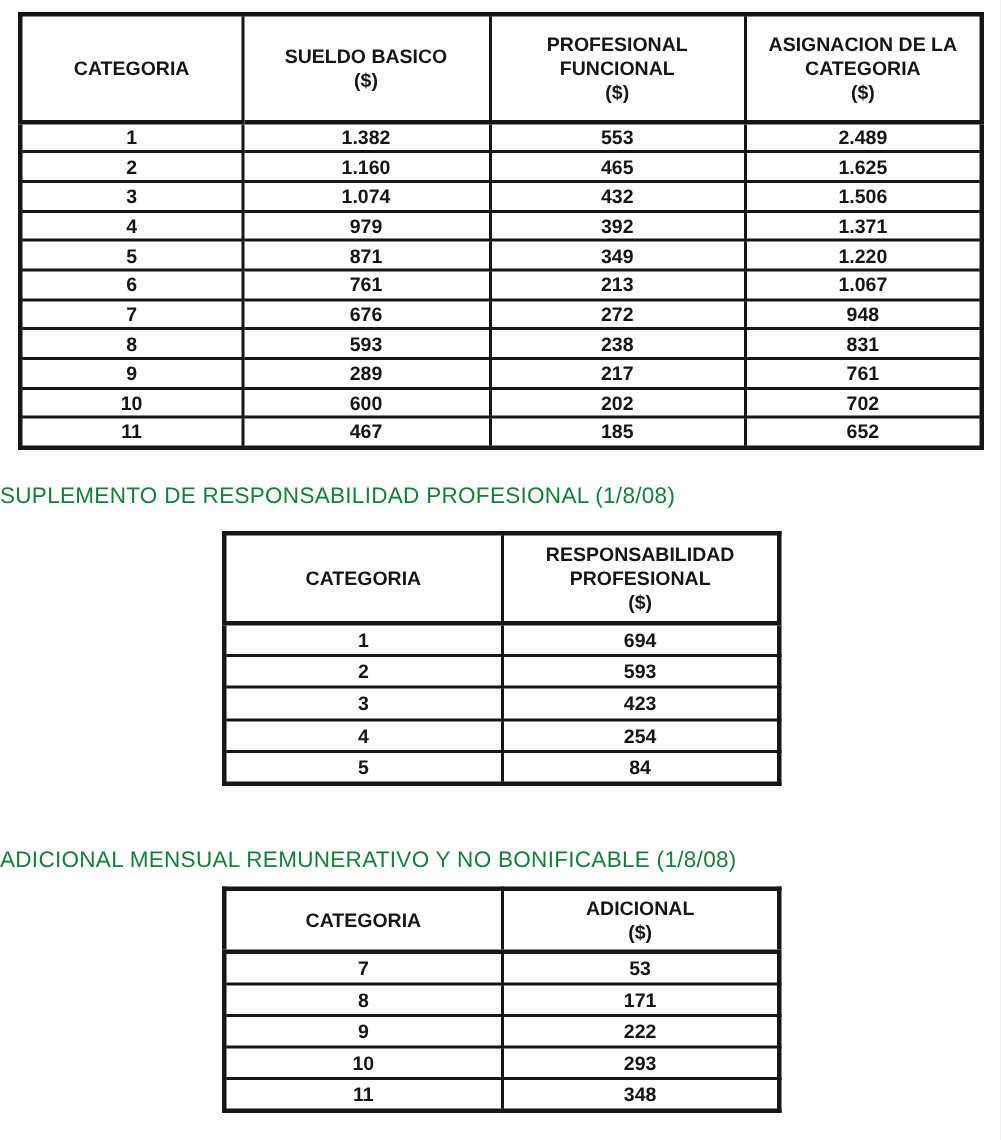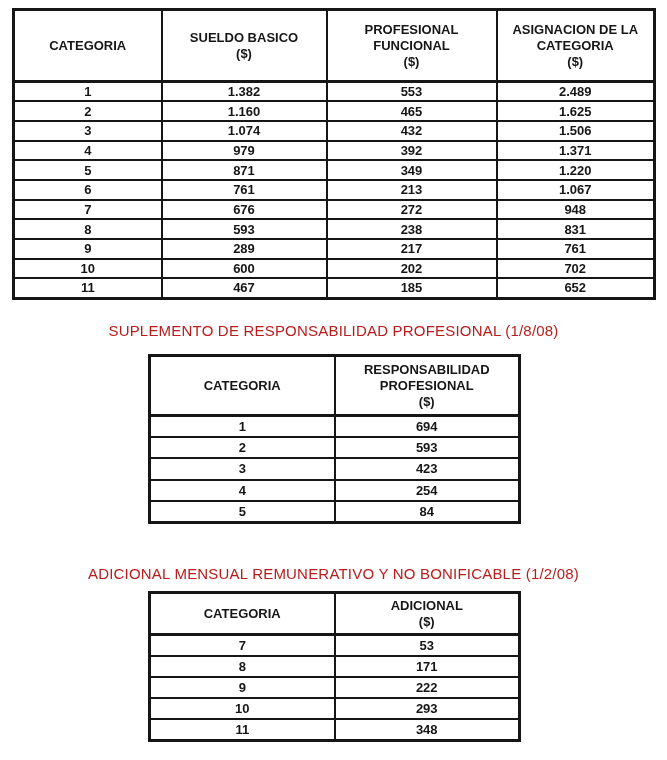--- a/index.html
+++ b/index.html
@@ -45,23 +45,22 @@
   #main-table col:nth-child(3) { width: 170px; }
   #main-table col:nth-child(4) { width: 158px; }
   #main-table thead th { height: 72px; }
   #main-table tbody td { height: 19.7px; }
 
   
   .section-title {
     position: absolute;
     left: 0;
     width: 667px;
-    text-align: center;
     font-size: 15px;
-    color: #b91c1c;
+    color: #15803d;
     letter-spacing: 0.2px;
     font-weight: normal;
   }
   #title-suplemento { top: 322px; }
   #title-adicional  { top: 565px; }
 
   
   #supl-table { left: 148px; top: 354px; width: 370px; }
   #supl-table col { width: 185px; }
   #supl-table thead th { height: 60px; }
@@ -200,21 +199,21 @@
           <td>4</td>
           <td>254</td>
         </tr>
         <tr>
           <td>5</td>
           <td>84</td>
         </tr>
       </tbody>
   </table>
 
-  <div id="title-adicional" class="section-title">ADICIONAL MENSUAL REMUNERATIVO Y NO BONIFICABLE (1/2/08)</div>
+  <div id="title-adicional" class="section-title">ADICIONAL MENSUAL REMUNERATIVO Y NO BONIFICABLE (1/8/08)</div>
 
   <table id="adic-table">
     <colgroup>
         <col>
         <col>
       </colgroup>
     <thead>
       <tr>
           <th>CATEGORIA</th>
           <th>ADICIONAL

